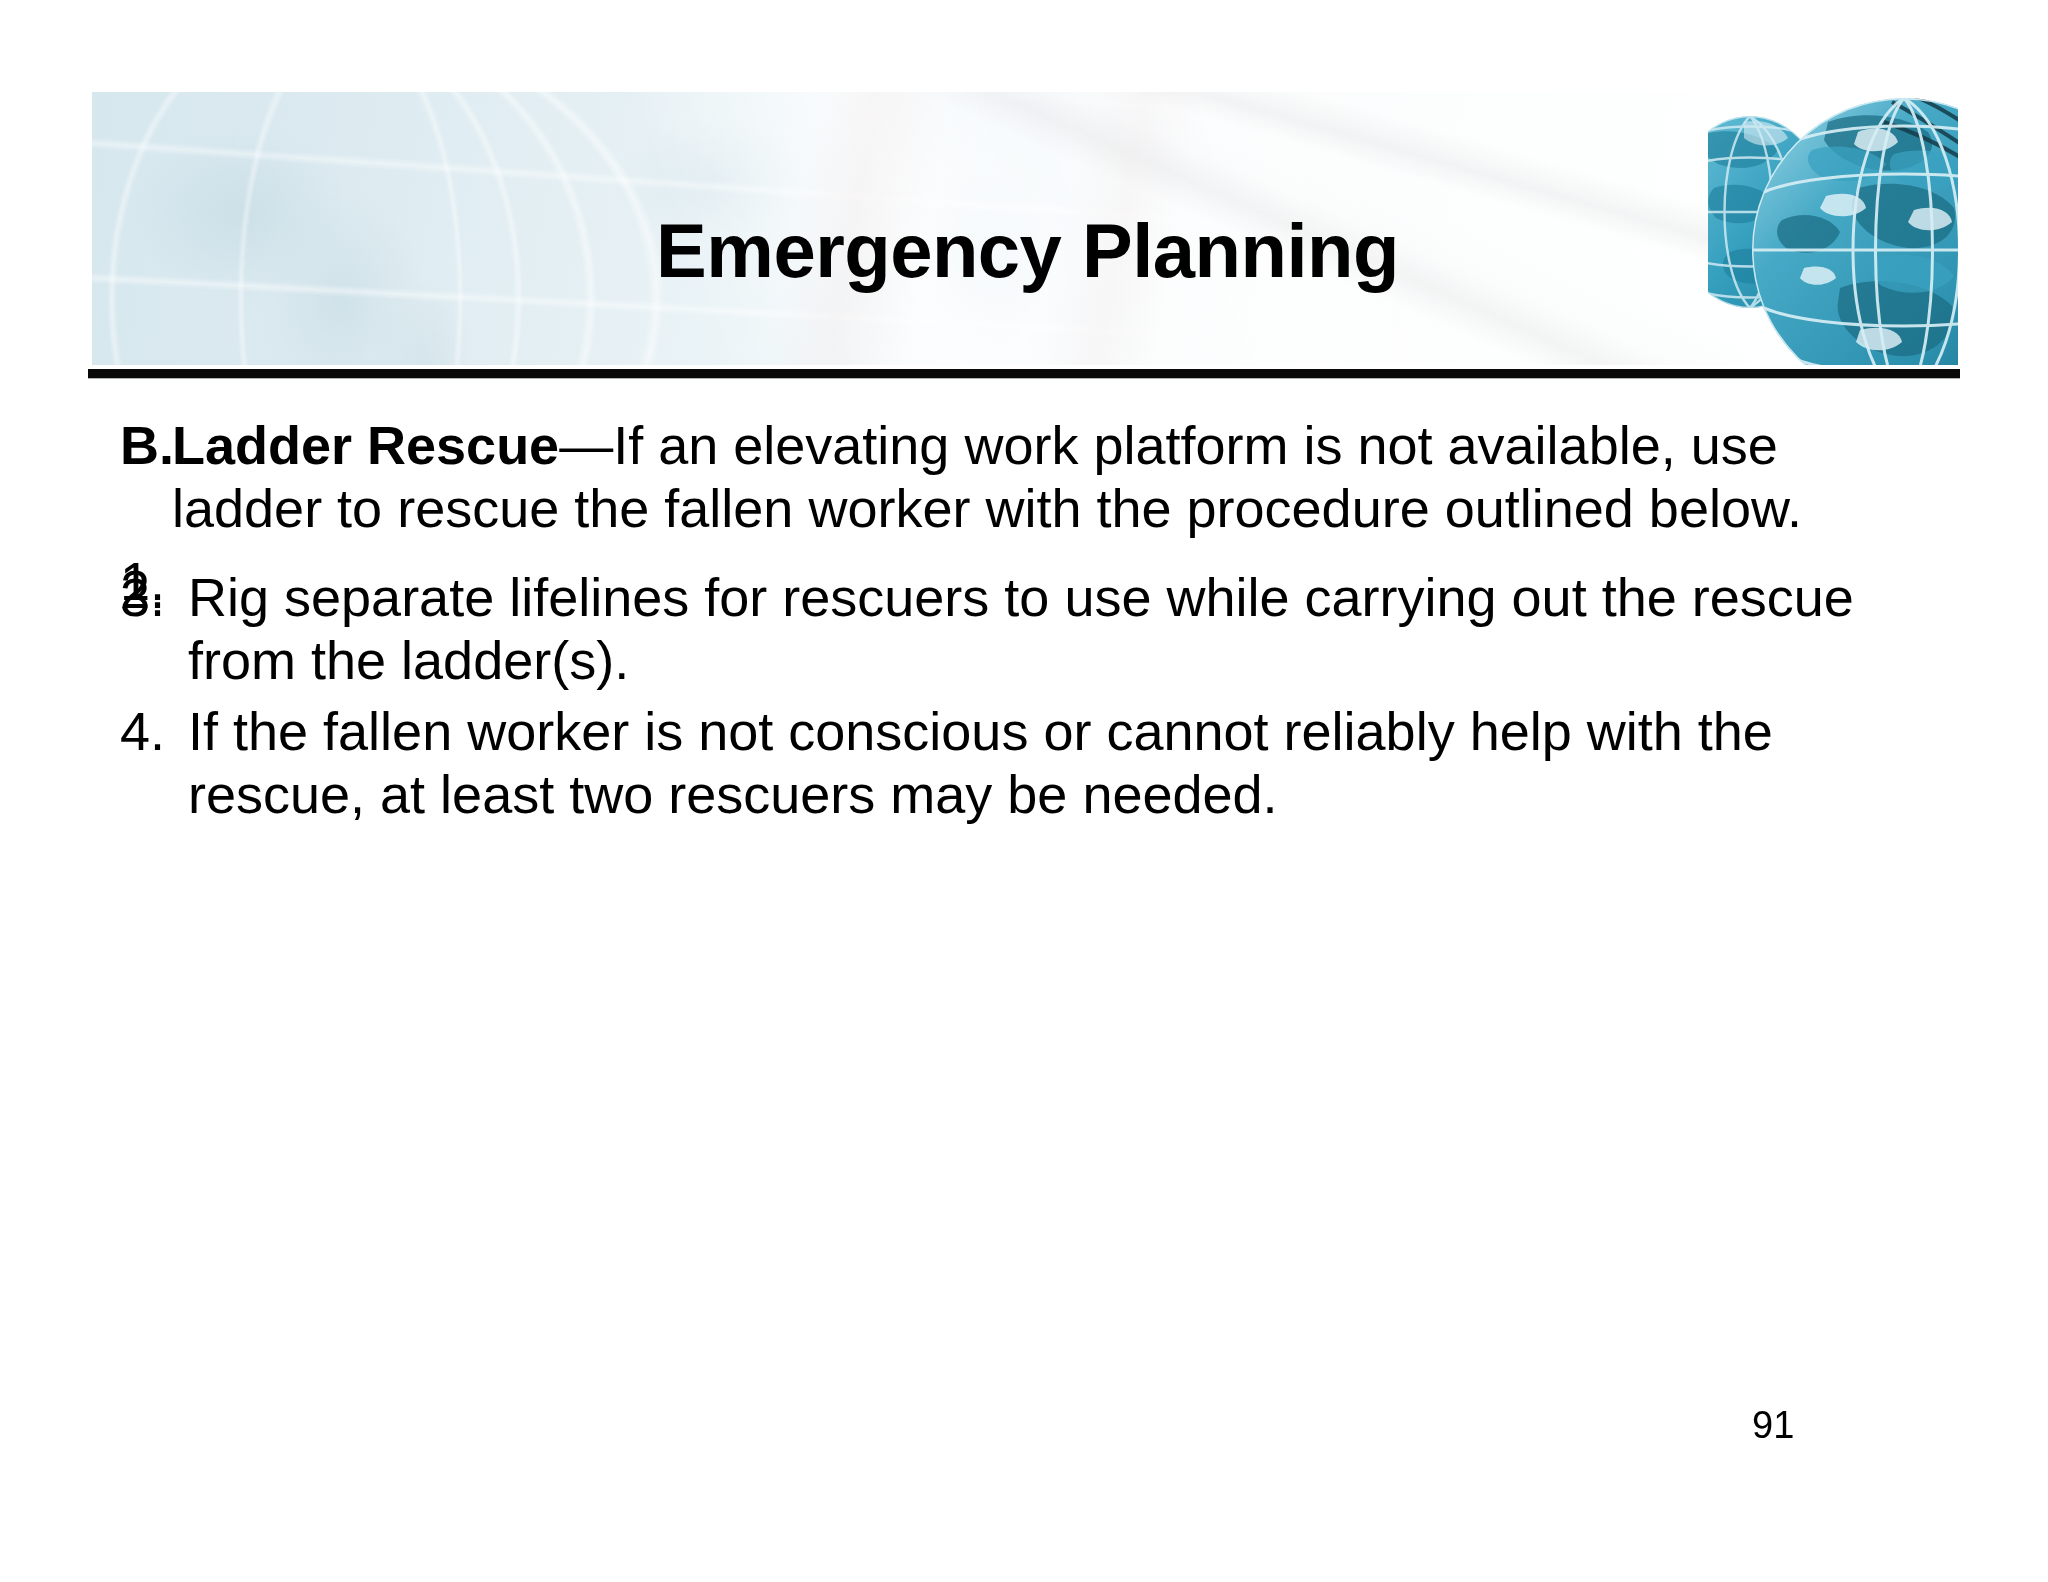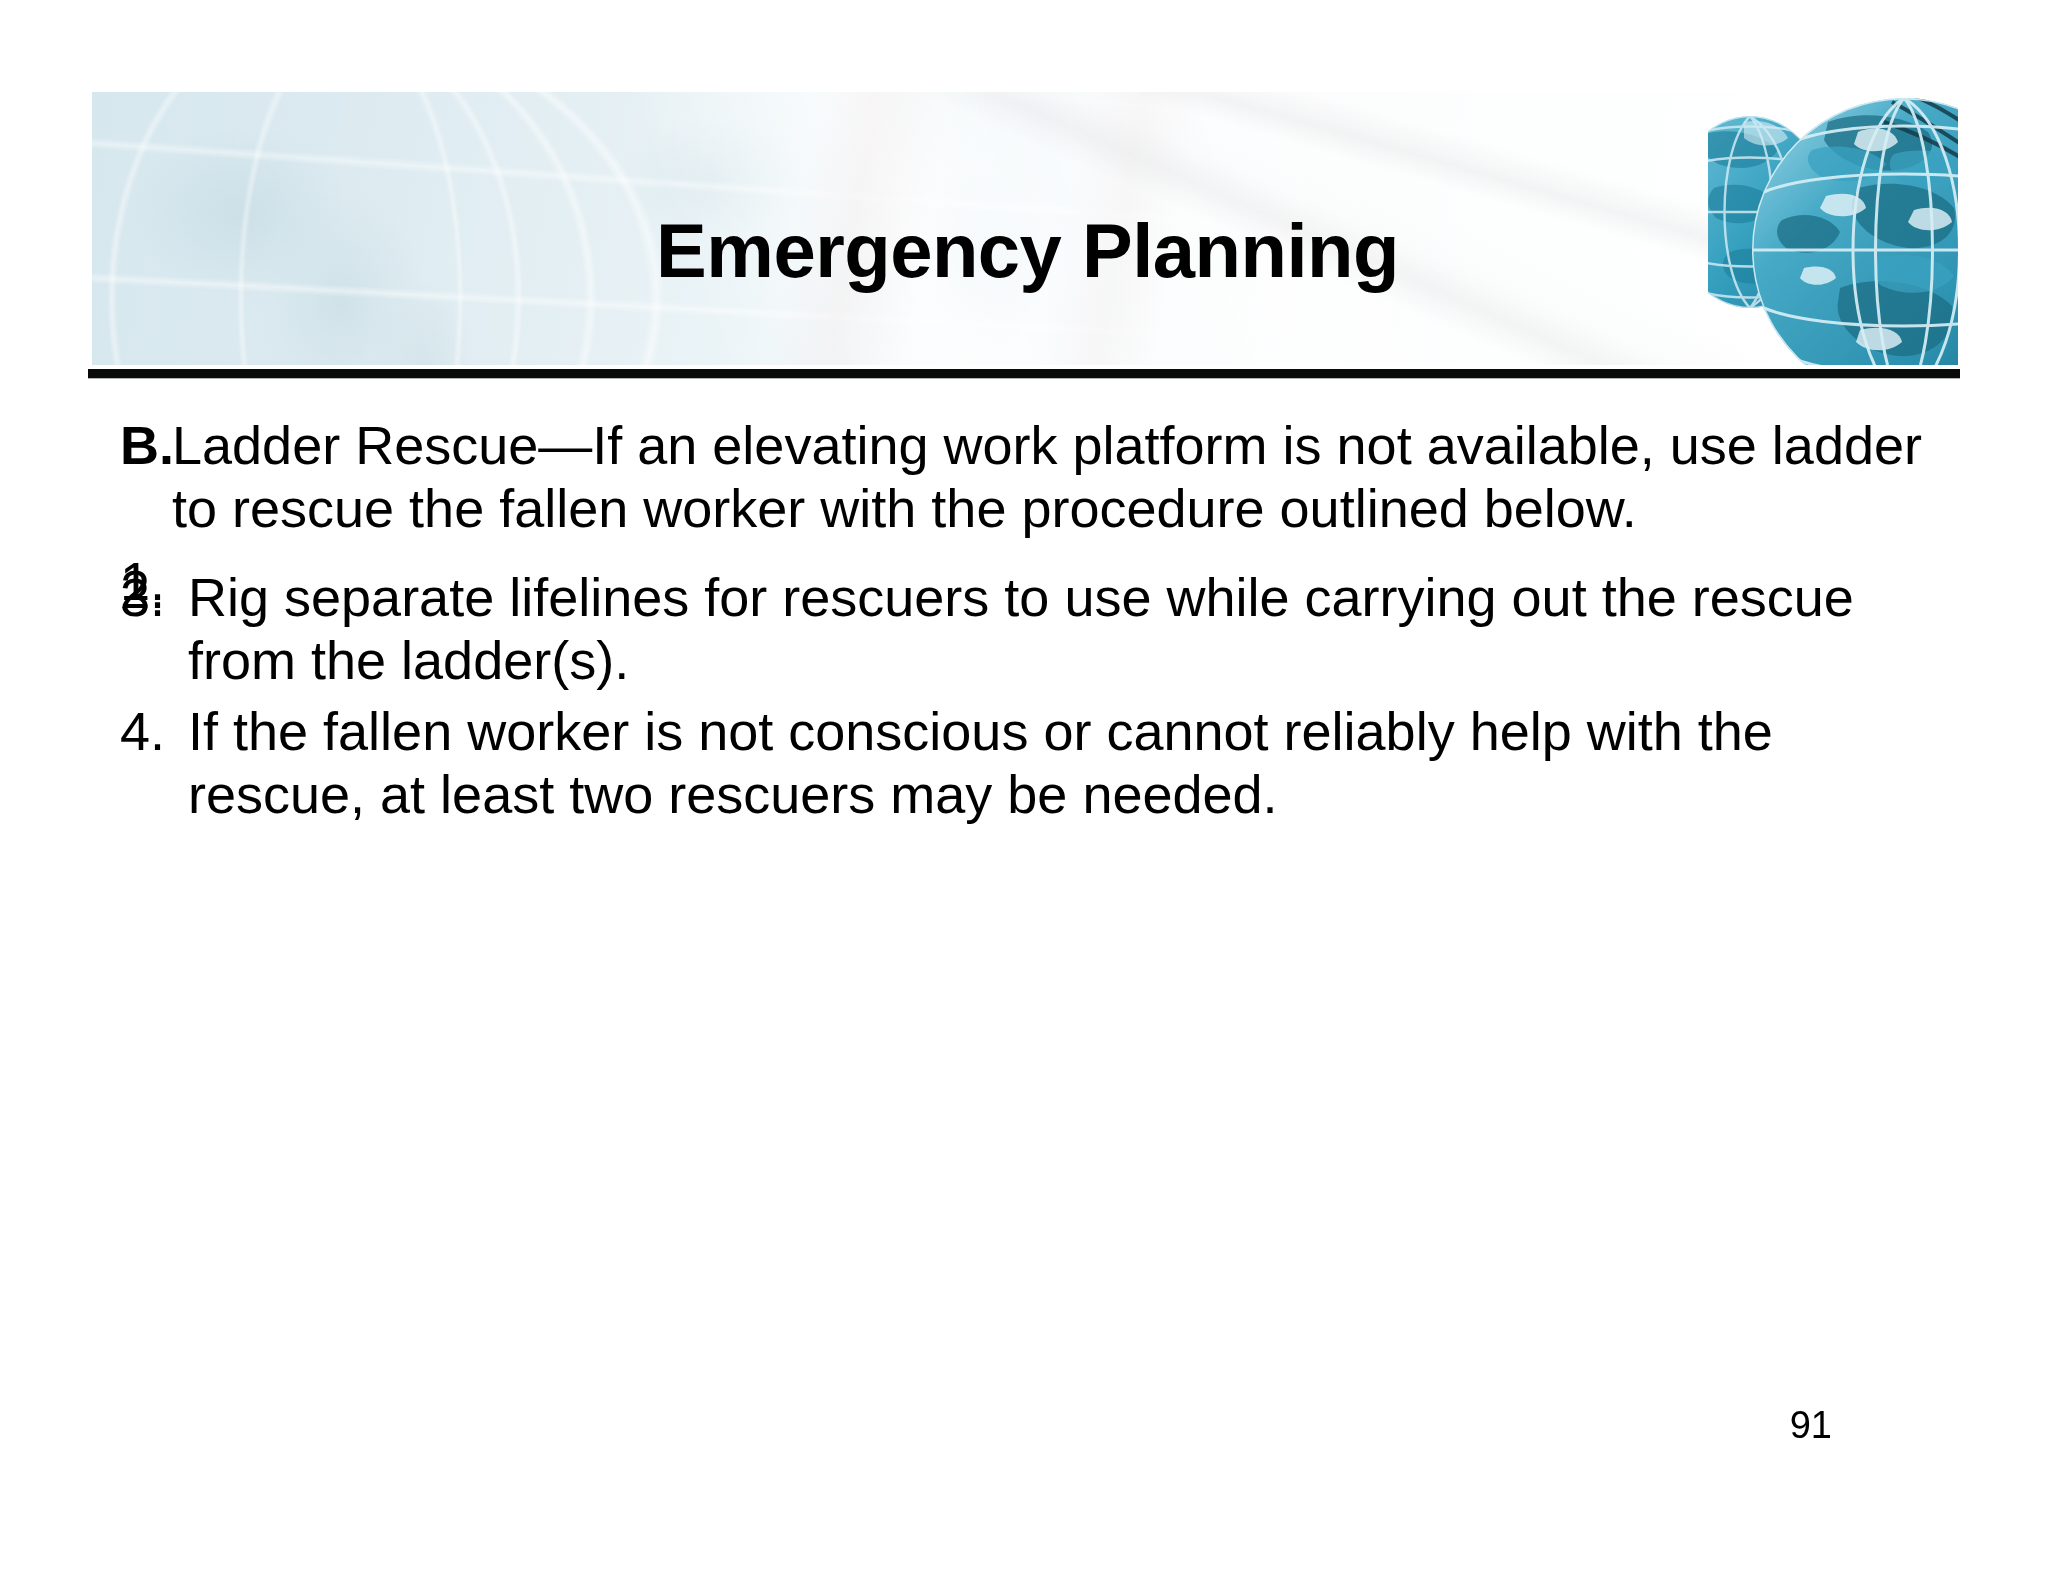--- a/index.html
+++ b/index.html
@@ -165,29 +165,29 @@
     margin: 0;
   }
   .numbered .num {
     position: absolute;
     left: 0;
     top: 0;
     width: 52px;
     text-align: left;
   }
   .list-gap { height: 8px; }
-  .bold { font-weight: normal; }
+  .bold { font-weight: bold; }
 
   
   .page-number {
     position: absolute;
     left: 1752px;
     top: 1404px;
     width: 80px;
-    text-align: right;
+    text-align: left;
     font-size: 38px;
     color: #000000;
   }
 </style>
 </head>
 <body>
 
 <div>
 
   <div class="header-banner">

